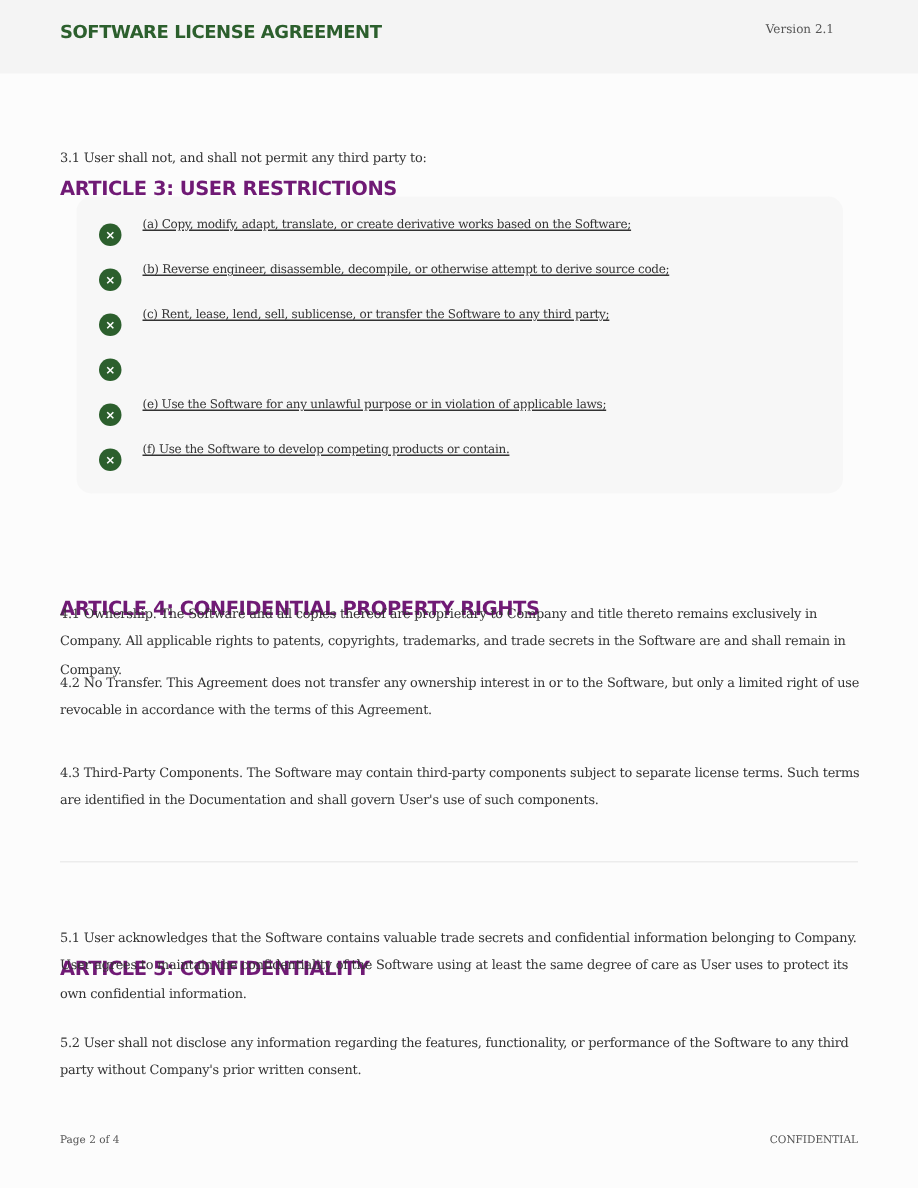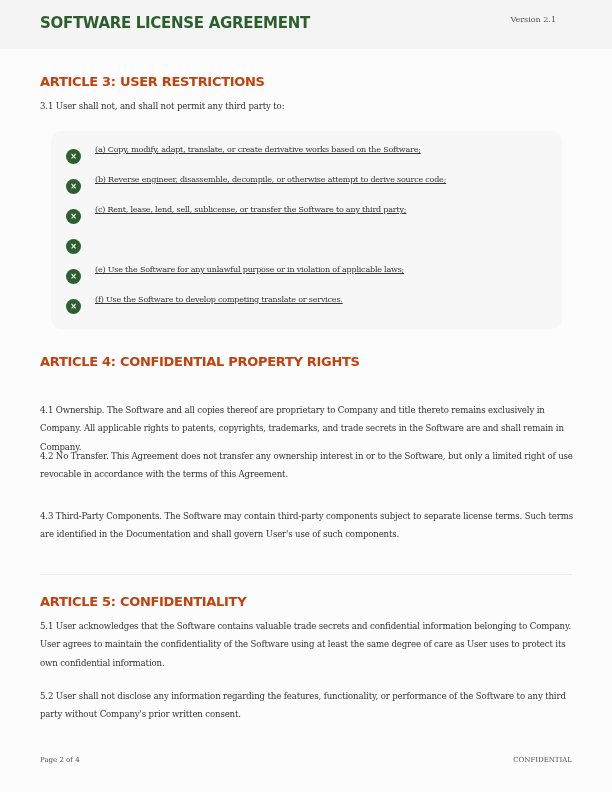--- a/index.html
+++ b/index.html
@@ -11,30 +11,30 @@
       position: relative;
       overflow: hidden;
     }
     .header {
       position: absolute; left: 0; top: 0; width: 612px; height: 49px;
       background: #f4f4f4;
     }
     .header-title {
       position: absolute; left: 40px; top: 14px;
       font-family: "DejaVu Sans", sans-serif; font-weight: bold;
-      font-size: 15px; color: #2c5f2d; letter-spacing: -0.3px;
+      font-size: 12px; color: #2c5f2d; letter-spacing: -0.3px;
     }
     .header-version {
       position: absolute; right: 56px; top: 15px;
       font-size: 8px; color: #555555;
     }
     .article-title {
       position: absolute; left: 40px;
       font-family: "DejaVu Sans", sans-serif; font-weight: bold;
-      font-size: 13px; color: #c2410c; letter-spacing: -0.3px;
+      font-size: 13px; color: #701a75; letter-spacing: -0.3px; margin-top: 45px;
     }
     .para {
       position: absolute; left: 40px; width: 535px;
       font-size: 8.6px; line-height: 18.4px; color: #333333;
       letter-spacing: -0.15px;
     }
     .restrictions-box {
       position: absolute; left: 51px; top: 131px; width: 511px; height: 198px;
       background: #f7f7f7; border-radius: 10px;
     }
@@ -91,21 +91,21 @@
   </div>
   <div class="restriction-item" style="top:104px;">
     <span class="x-icon">×</span>
   </div>
   <div class="restriction-item" style="top:134px;">
     <span class="x-icon">×</span>
     <span class="restriction-text">(e) Use the Software for any unlawful purpose or in violation of applicable laws;</span>
   </div>
   <div class="restriction-item" style="top:164px;">
     <span class="x-icon">×</span>
-    <span class="restriction-text">(f) Use the Software to develop competing translate or services.</span>
+    <span class="restriction-text">(f) Use the Software to develop competing products or contain.</span>
   </div>
 </div>
 
 <div class="article-title" style="top:354px;">ARTICLE 4: CONFIDENTIAL PROPERTY RIGHTS</div>
 <div class="para" style="top:377px;margin-top:24px;">4.1 Ownership. The Software and all copies thereof are proprietary to Company and title thereto remains exclusively in Company. All applicable rights to patents, copyrights, trademarks, and trade secrets in the Software are and shall remain in Company.</div>
 <div class="para" style="top:447px;">4.2 No Transfer. This Agreement does not transfer any ownership interest in or to the Software, but only a limited right of use revocable in accordance with the terms of this Agreement.</div>
 <div class="para" style="top:507px;">4.3 Third-Party Components. The Software may contain third-party components subject to separate license terms. Such terms are identified in the Documentation and shall govern User's use of such components.</div>
 
 <div class="divider"></div>
 

